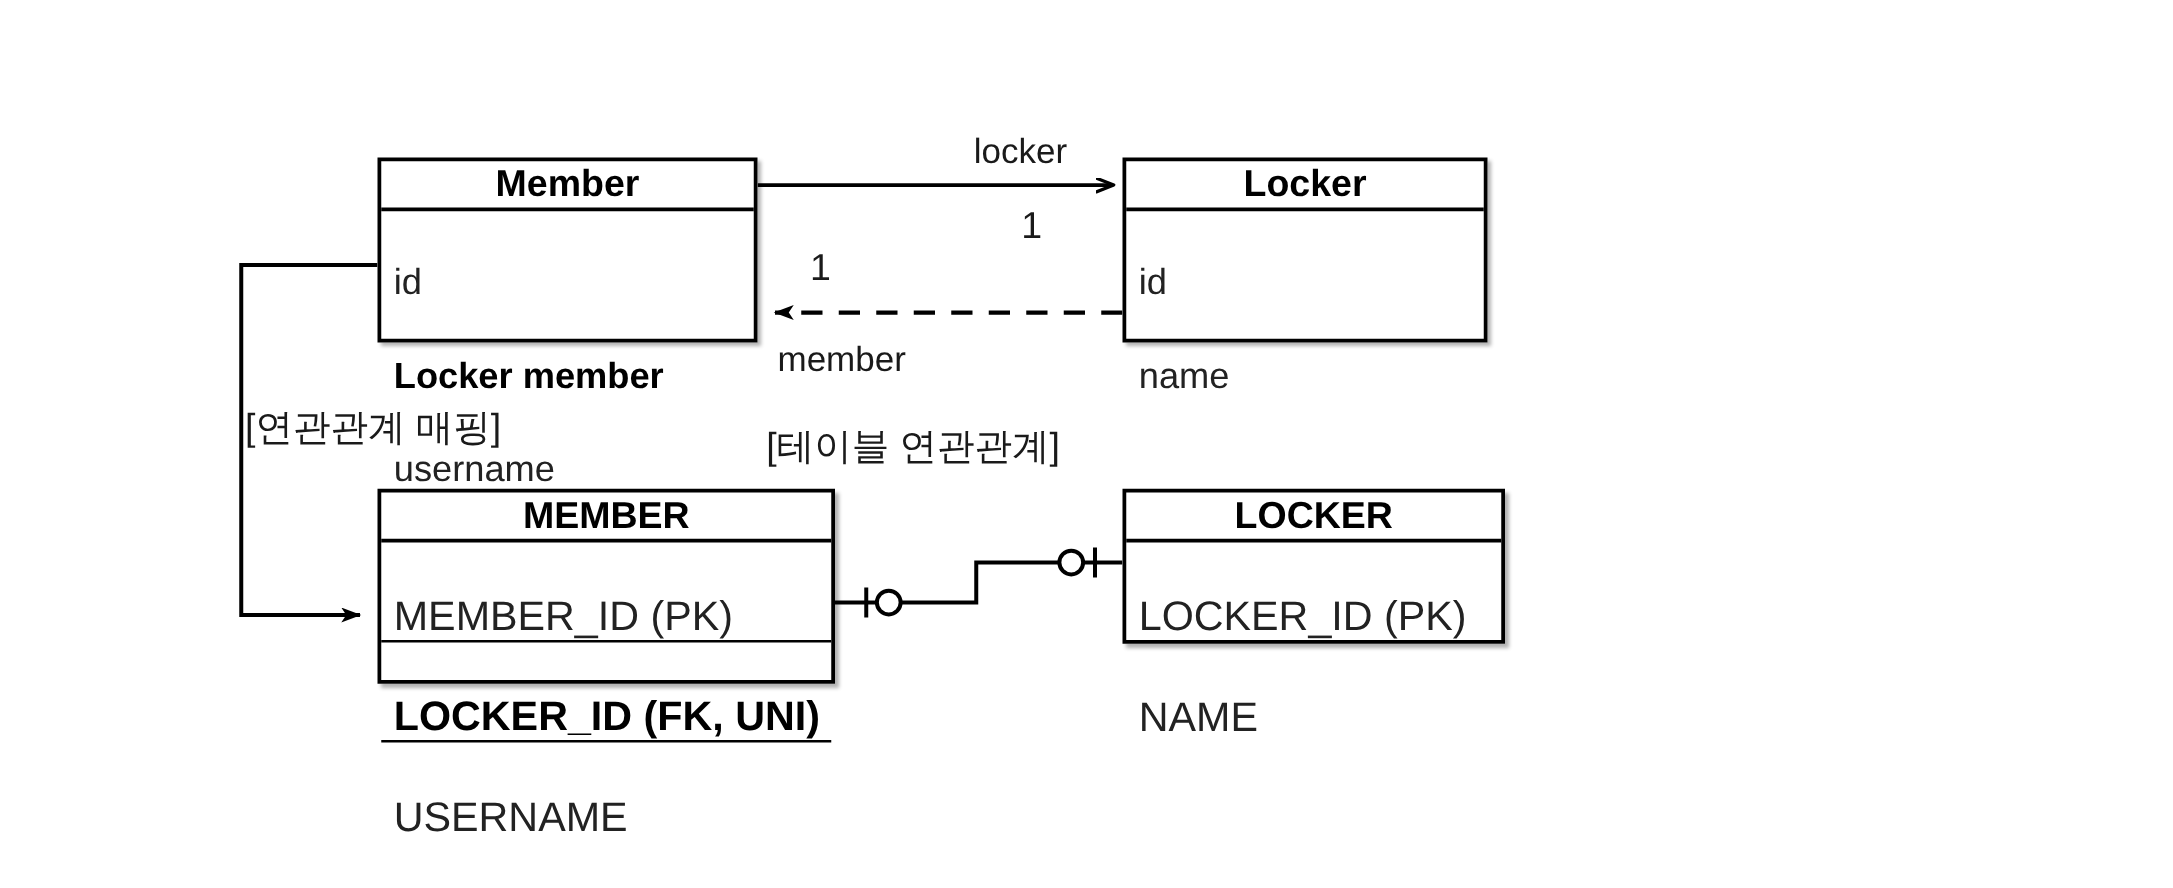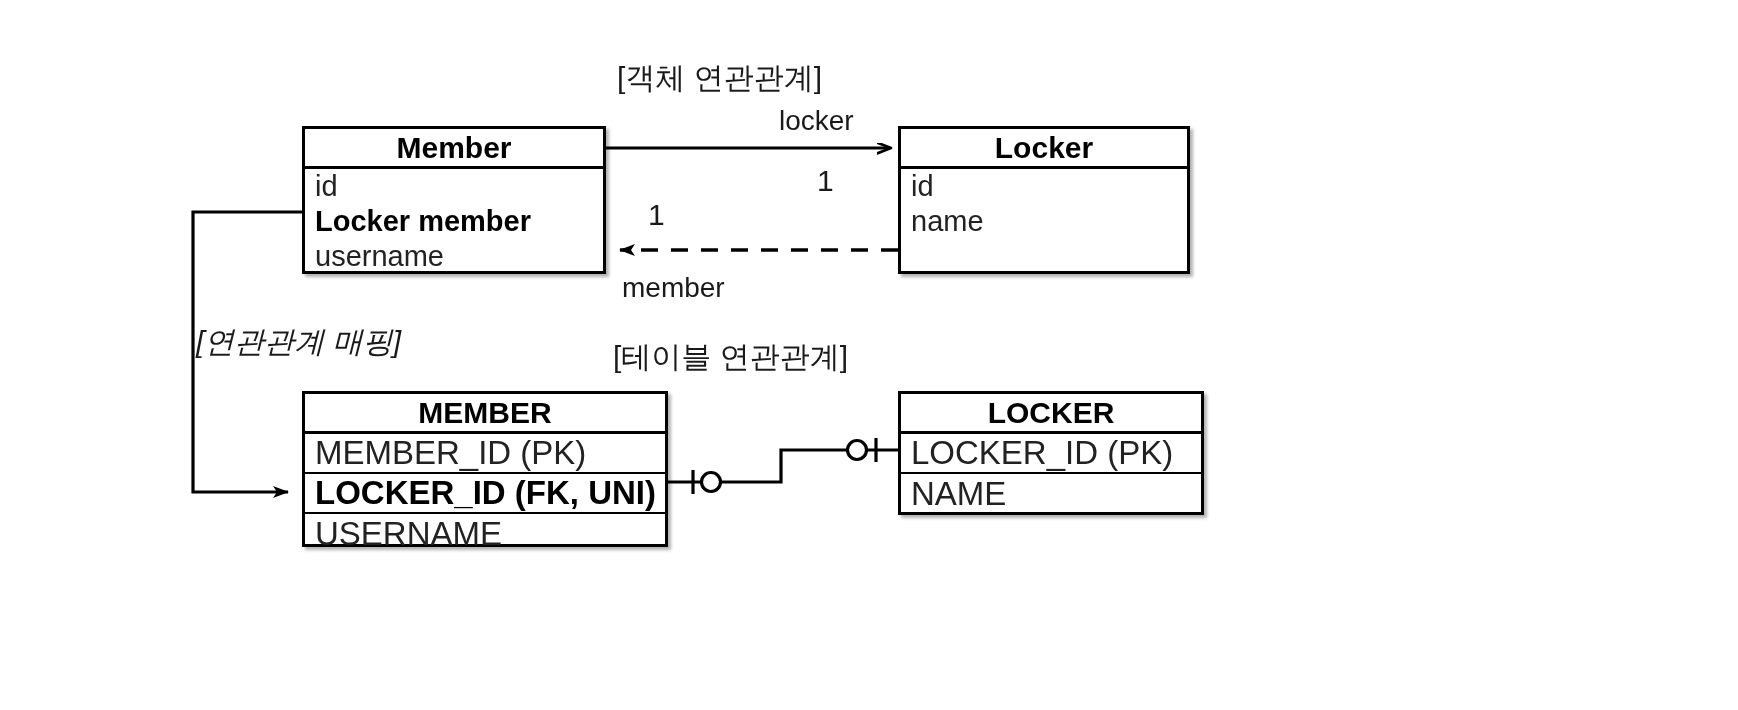--- a/index.html
+++ b/index.html
@@ -25,20 +25,21 @@
     font-weight:bold;
     color:#000;
     box-sizing:border-box;
     display:flex;align-items:center;justify-content:center;
   }
   .box .row{
     box-sizing:border-box;
     display:flex;align-items:center;
     padding-left:10px;
     color:#222;
+    margin-top:40px;
   }
   .box .row.bold{font-weight:bold;color:#000;}
 
   
   .obj .hdr{border-bottom:3px solid #000;font-size:30px;height:40px;}
   .obj .row{font-size:29px;height:35px;}
 
   
   .tbl .hdr{border-bottom:3px solid #000;font-size:30px;height:40px;}
   .tbl .row{font-size:33px;height:40px;border-bottom:2px solid #000;}
@@ -114,25 +115,24 @@
     <div class="row bold">LOCKER_ID (FK, UNI)</div>
     <div class="row">USERNAME</div>
   </div>
 
   <div class="box tbl" style="left:898px;top:391px;width:306px;height:124px;">
     <div class="hdr">LOCKER</div>
     <div class="row">LOCKER_ID (PK)</div>
     <div class="row">NAME</div>
   </div>
 
-  <div class="lbl korean" style="left:617px;top:58px;">[객체 연관관계]</div>
 
   <div class="lbl korean" style="left:613px;top:337px;">[테이블 연관관계]</div>
 
-  <div class="lbl korean" style="left:196px;top:322px;font-style:italic;">[연관관계 매핑]</div>
+  <div class="lbl korean" style="left:196px;top:322px;">[연관관계 매핑]</div>
 
   <div class="lbl edge" style="left:779px;top:105px;">locker</div>
 
   <div class="lbl card" style="left:817px;top:164px;">1</div>
 
   <div class="lbl card" style="left:648px;top:198px;">1</div>
 
   <div class="lbl edge" style="left:622px;top:272px;">member</div>
 
 </div>

